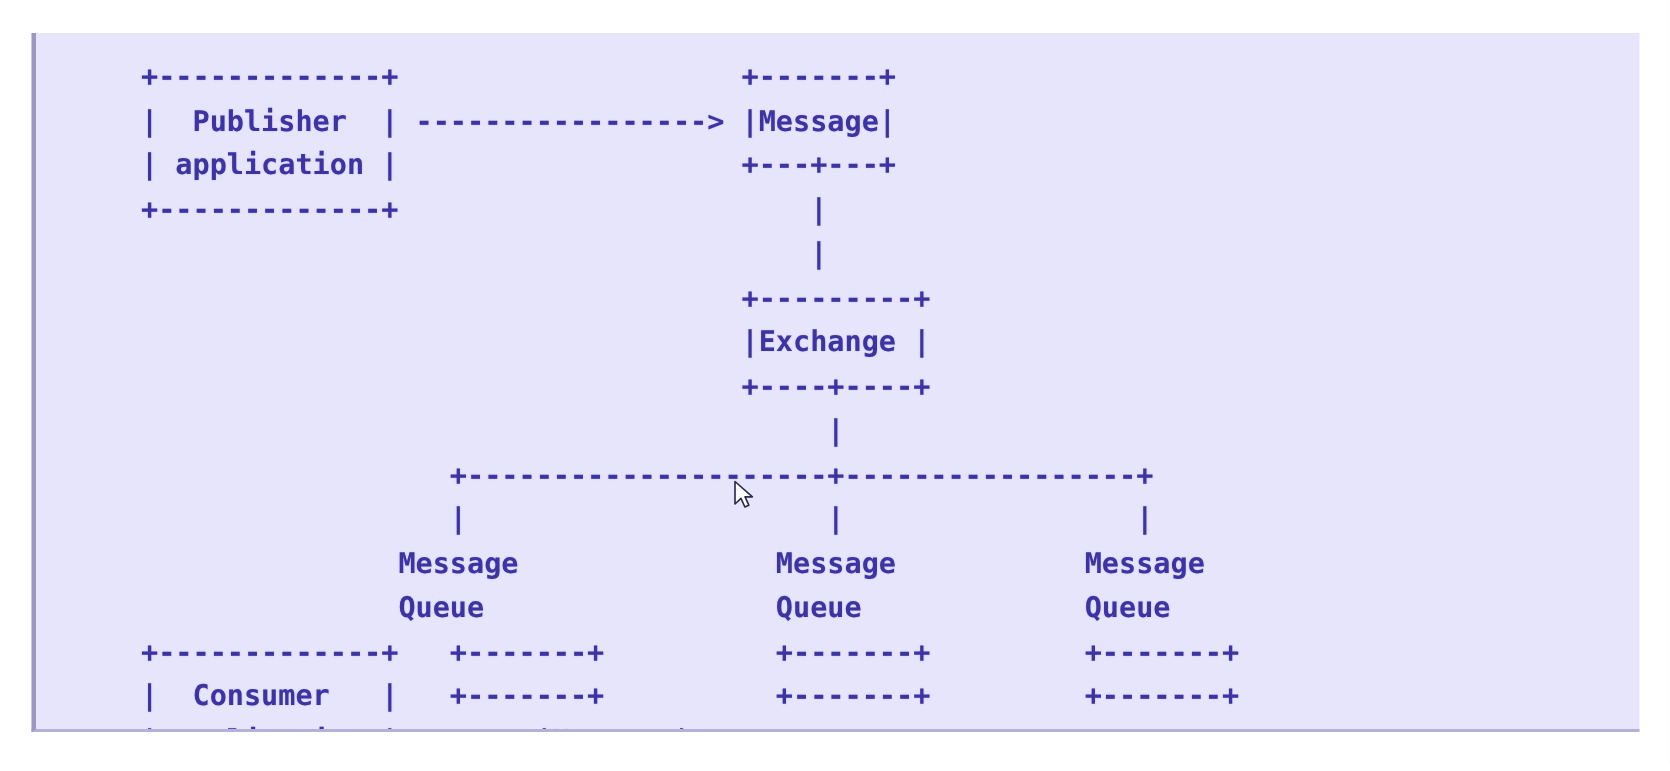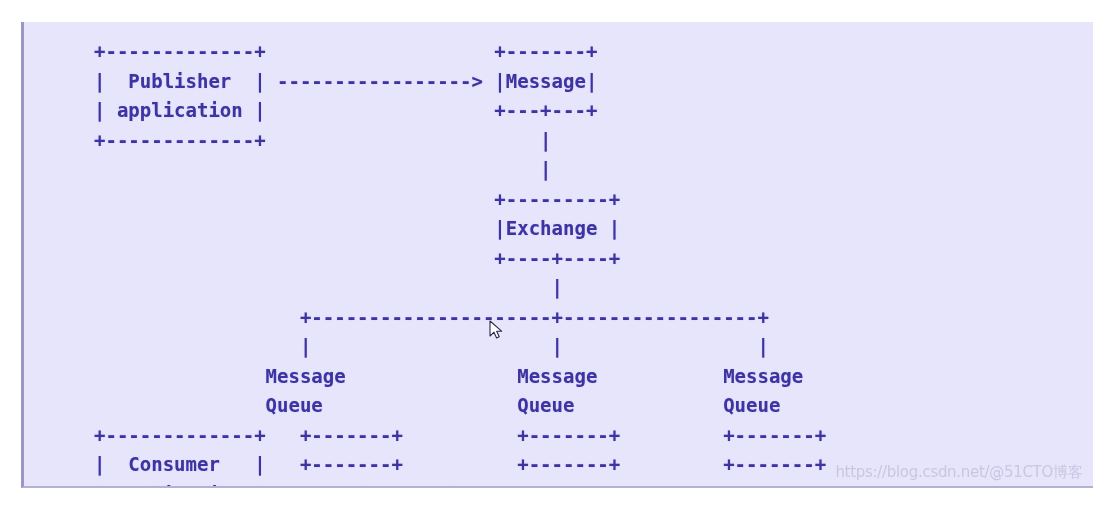--- a/index.html
+++ b/index.html
@@ -104,18 +104,15 @@
                Queue                 Queue             Queue
 +-------------+   +-------+          +-------+         +-------+
 |  Consumer   |   +-------+          +-------+         +-------+
 | application | &lt;----  |Message|     +-------+         +-------+
 +-------------+   +-------+          +-------+         +-------+</pre>
 
     <svg id="mouse-cursor" viewBox="0 0 14 20" xmlns="http://www.w3.org/2000/svg" style="left: 465px; top: 298px;">
       <path d="M1,1 L1,16 L5,12.2 L7.6,18 L10.2,16.8 L7.7,11.2 L12.6,11.2 Z" fill="#ffffff" stroke="#2b2b4a" stroke-width="1.1" stroke-linejoin="round"></path>
     </svg>
 
-    <div id="watermark">
-      <span>https://blog.csdn.net/@51CTO</span><span class="wm-cn">博客</span>
-    </div>
 
   </div>
 </div>
 
 </body></html>

